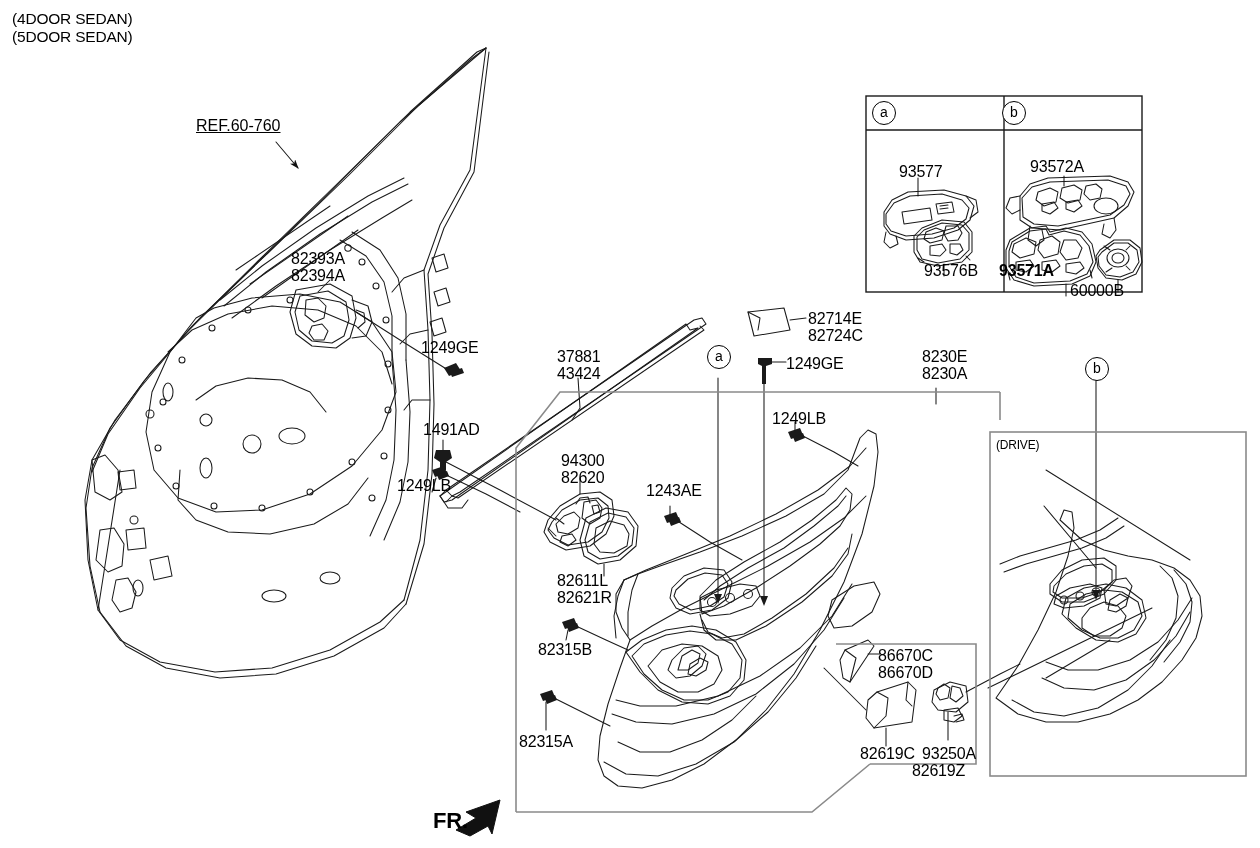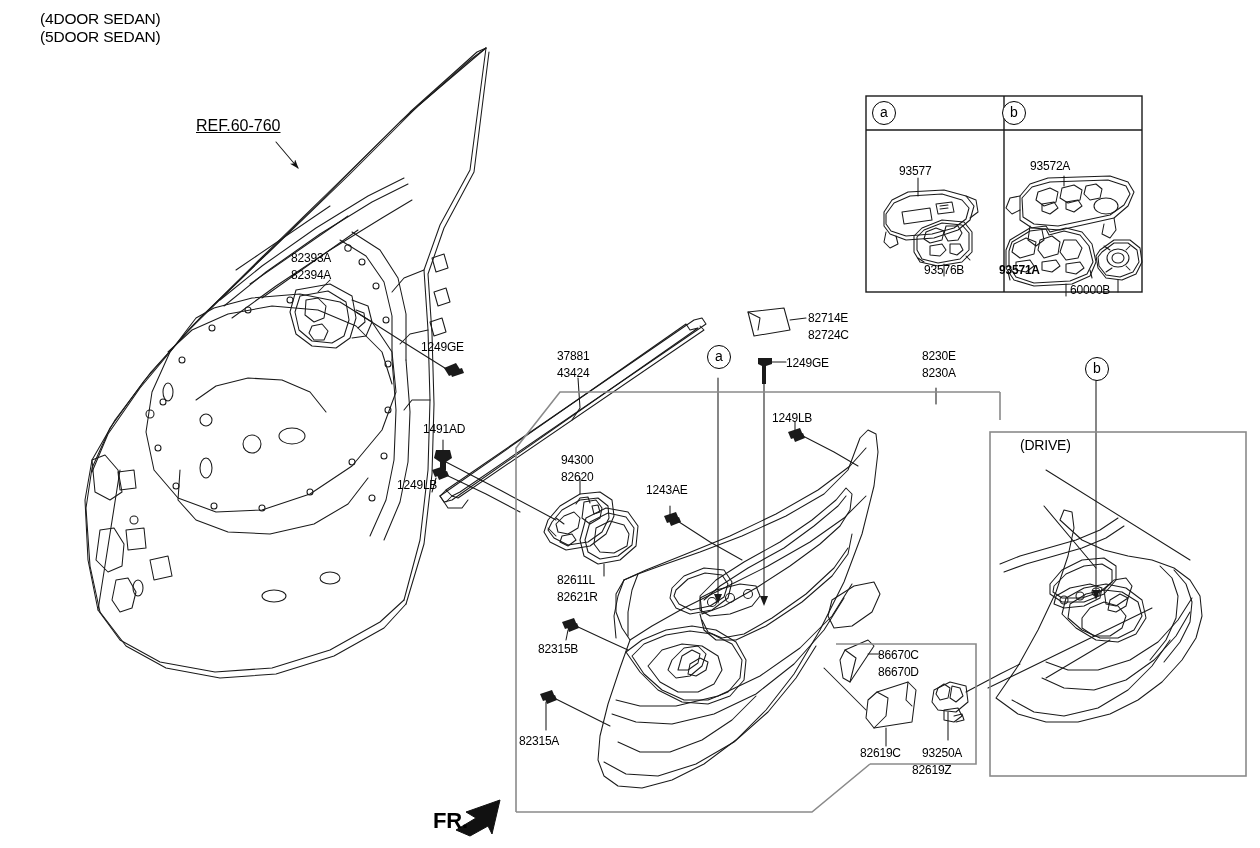--- a/index.html
+++ b/index.html
@@ -6,30 +6,30 @@
   body{
     width:1260px;height:848px;position:relative;overflow:hidden;
     font-family:"Liberation Sans", sans-serif;
     color:#000;
   }
   #stage{position:absolute;left:0;top:0;width:1260px;height:848px;}
   svg.layer{position:absolute;left:0;top:0;width:1260px;height:848px;}
   .lbl{
     position:absolute;
     font-family:"Liberation Sans", sans-serif;
-    font-size:12px;
+    font-size:16px;
     line-height:17px;
     color:#000;
     white-space:pre;
     letter-spacing:-0.2px;
   }
-  .lbl.hdr{font-size:15.5px;line-height:18px;margin-left:28px;}
+  .lbl.hdr{font-size:15.5px;line-height:18px;}
   .lbl.ref{font-size:16px;font-weight:normal;text-decoration:underline;letter-spacing:0px;}
   .lbl.fr{font-size:22px;font-weight:bold;}
-  .lbl.drive{font-size:14px;margin-left:24px;}
+  .lbl.drive{font-size:12px;}
   .circmark{
     position:absolute;width:22px;height:22px;border:1.4px solid #000;border-radius:50%;
     font-size:14px;line-height:20px;text-align:center;font-family:"Liberation Sans",sans-serif;
     background:#fff;
   }
 </style>
 </head>
 <body>
 
 <div id="stage">

